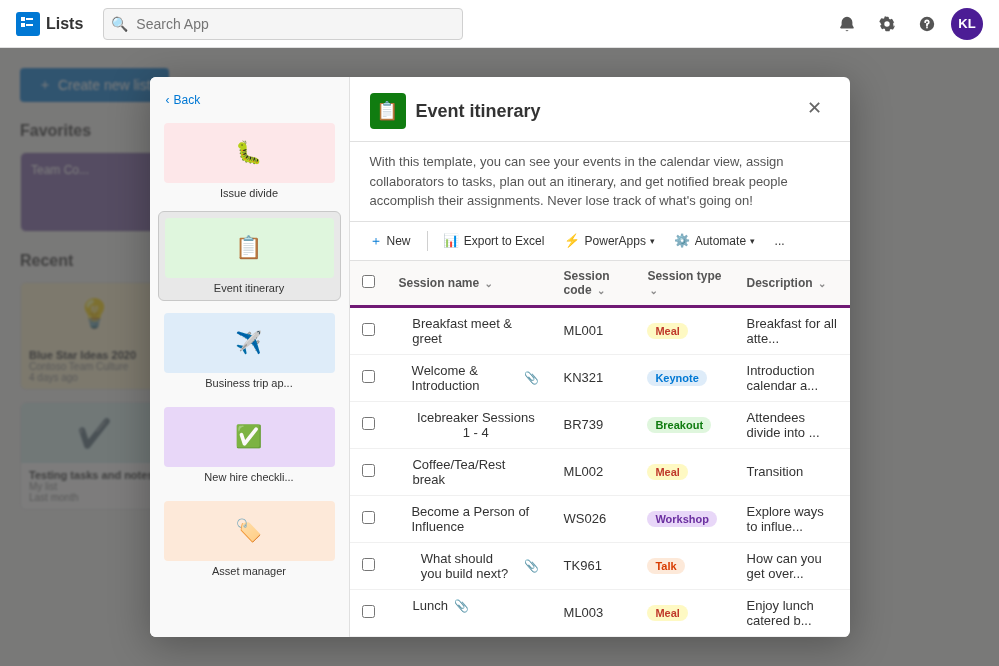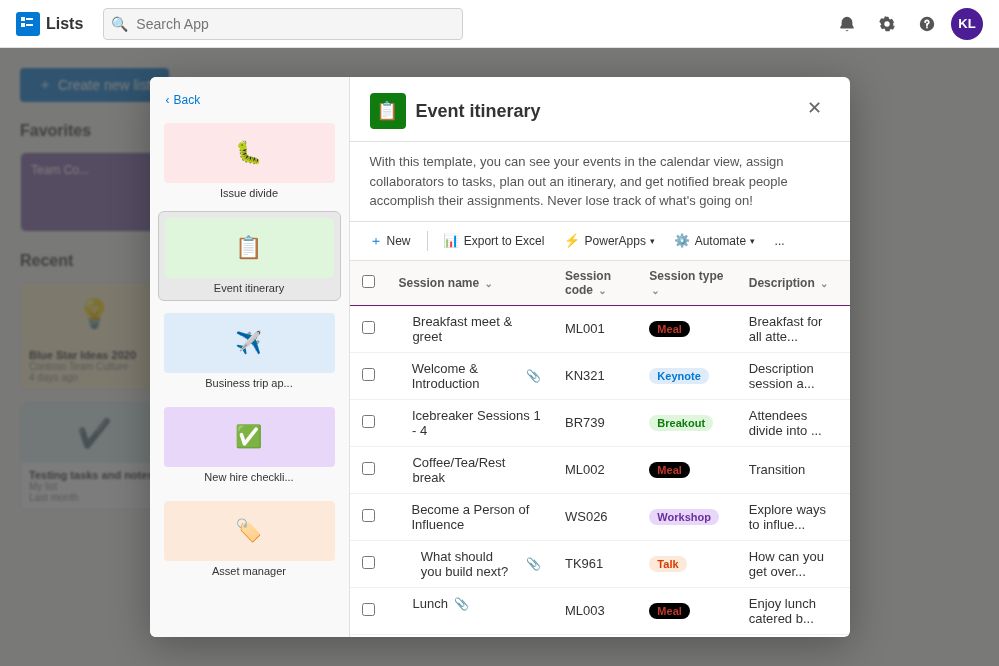--- a/index.html
+++ b/index.html
@@ -285,21 +285,21 @@
       flex: 1;
       overflow-y: auto;
     }
     table {
       width: 100%;
       border-collapse: collapse;
       font-size: 13px;
     }
     thead tr {
       background: #faf9f8;
-      border-bottom: 1px solid #701a75;
+      border-bottom: 3px solid #701a75;
     }
     thead th {
       padding: 8px 12px;
       text-align: left;
       font-weight: 600;
       color: #555;
       font-size: 12px;
     }
     thead th.col-check { width: 36px; }
     tbody tr {
@@ -321,21 +321,21 @@
     .row-num.workshop { border-color: #8e44ad; }
     .row-num.talk { border-color: #e67e22; }
 
     .badge {
       display: inline-block;
       padding: 2px 8px;
       border-radius: 12px;
       font-size: 11px;
       font-weight: 600;
     }
-    .badge.meal { background: #000000; color: #c0392b; }
+    .badge.meal { background: #fef9c3; color: #c0392b; }
     .badge.keynote { background: #deecf9; color: #0078d4; }
     .badge.breakout { background: #dff6dd; color: #107c10; }
     .badge.workshop { background: #e8d7f8; color: #6b2fa0; }
     .badge.talk { background: #fde9d9; color: #d83b01; }
 
     .icon-small { font-size: 12px; color: #aaa; }
 
     
     .back-btn {
       display: flex;
@@ -592,25 +592,25 @@
                 </tr>
                 <tr>
                   <td><input type="checkbox" style=""></td>
                   <td style="display: flex; align-items: center; gap: 6px;">
                     <span class="row-num keynote"></span>
                     <span>Welcome &amp; Introduction</span>
                     <span class="icon-small">📎</span>
                   </td>
                   <td>KN321</td>
                   <td><span class="badge keynote">Keynote</span></td>
-                  <td>Description session a...</td>
+                  <td>Introduction calendar a...</td>
                 </tr>
                 <tr>
                   <td><input type="checkbox" style=""></td>
-                  <td style="display: flex; align-items: center; gap: 6px;">
+                  <td style="display: flex; align-items: center; gap: 6px; text-align: center;">
                     <span class="row-num breakout"></span>
                     <span>Icebreaker Sessions 1 - 4</span>
                   </td>
                   <td>BR739</td>
                   <td><span class="badge breakout">Breakout</span></td>
                   <td>Attendees divide into ...</td>
                 </tr>
                 <tr>
                   <td><input type="checkbox" style=""></td>
                   <td style="display: flex; gap: 6px;">

